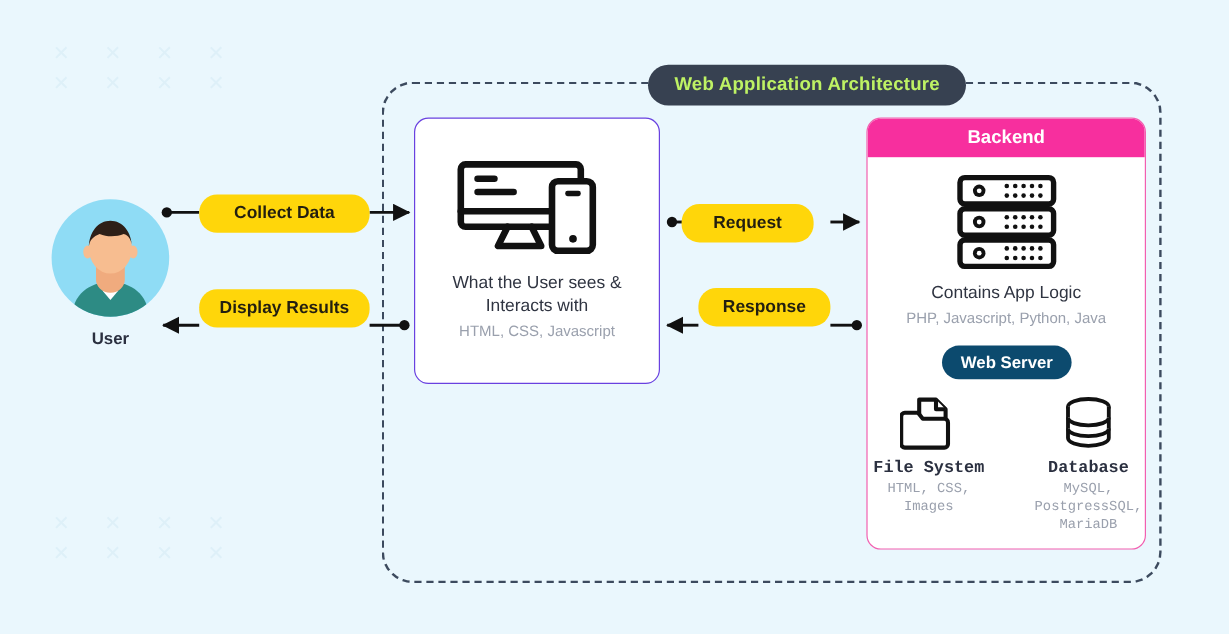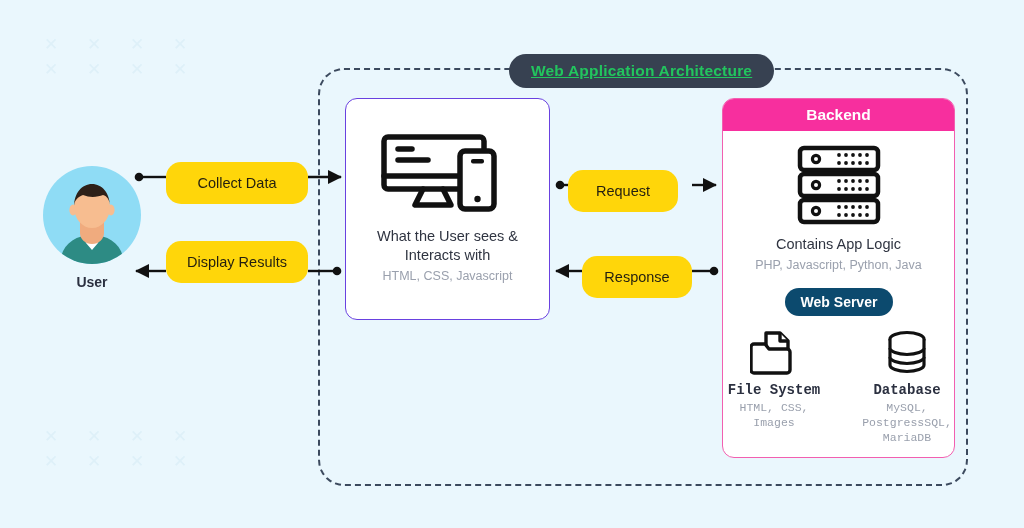--- a/index.html
+++ b/index.html
@@ -32,32 +32,31 @@
   
   #arch-boundary {
     position: absolute;
     left: 318px; top: 68px;
     width: 650px; height: 418px;
     border: 2.5px dashed #3c4a5e;
     border-radius: 26px;
   }
   #arch-title {
     position: absolute;
-    left: 509px; top: 54px;
+    left: 540px; top: 54px;
     height: 34px;
     padding: 0 22px;
     display: flex; align-items: center; justify-content: center;
     background: #374151;
-    color: #22c55e;
+    color: #bef264;
     border-radius: 17px;
     font-size: 15.5px;
     font-weight: bold;
     letter-spacing: .2px;
     white-space: nowrap;
-    text-decoration: underline;
   }
 
   
   .card {
     position: absolute;
     background: #ffffff;
     border-radius: 12px;
     overflow: hidden;
   }
   .card-head {
@@ -105,34 +104,34 @@
     display: flex; flex-direction: column; align-items: center;
   }
   #user-label {
     margin-top: 9px;
     font-size: 14px; font-weight: bold; color: #2b3040;
   }
 
   
   .pill {
     position: absolute;
-    height: 42px;
+    height: 32px;
     display: flex; align-items: center; justify-content: center;
     background: #ffd60a;
     border-radius: 15px;
     font-size: 14.5px;
-    font-weight: normal;
+    font-weight: bold;
     color: #231f10;
     white-space: nowrap;
     padding: 0 16px;
   }
   #pill-collect  { left: 166px; top: 162px; width: 142px; }
   #pill-display  { left: 166px; top: 241px; width: 142px; }
   #pill-request  { left: 568px; top: 170px; width: 110px; }
-  #pill-response { left: 582px; top: 256px; width: 110px; }
+  #pill-response { left: 582px; top: 240px; width: 110px; }
 
   #pill-webserver {
     position: absolute;
     left: 785px; top: 288px;
     width: 108px; height: 28px;
     display: flex; align-items: center; justify-content: center;
     background: #0c4a6e;
     border-radius: 14px;
     color: #ffffff;
     font-size: 14px; font-weight: bold;

